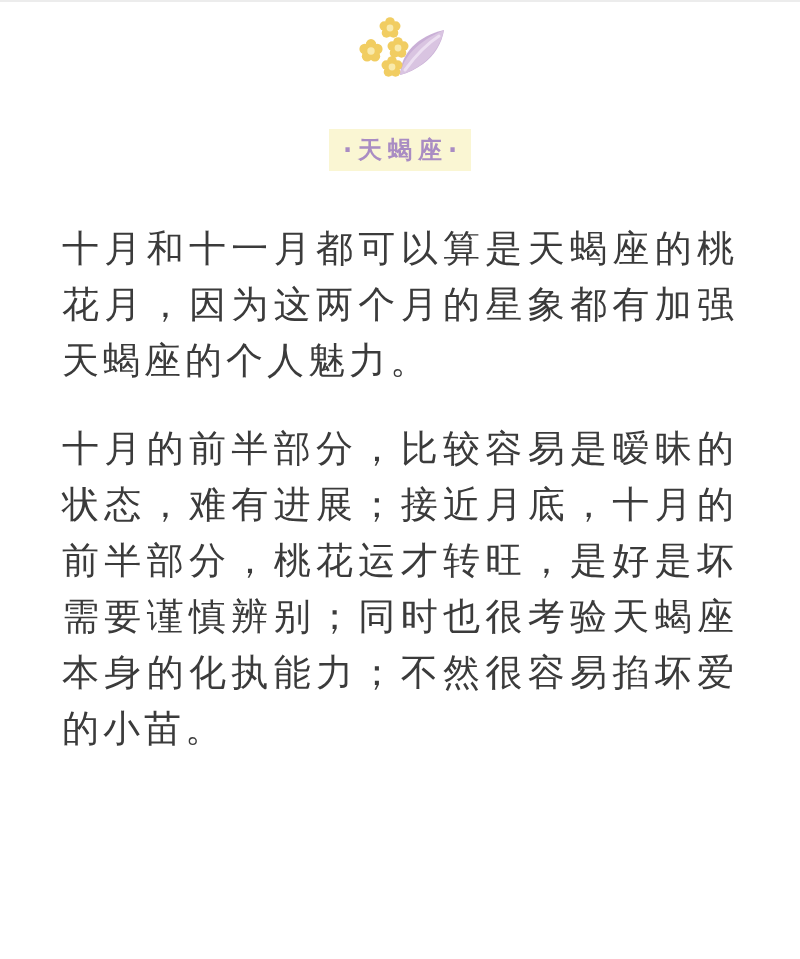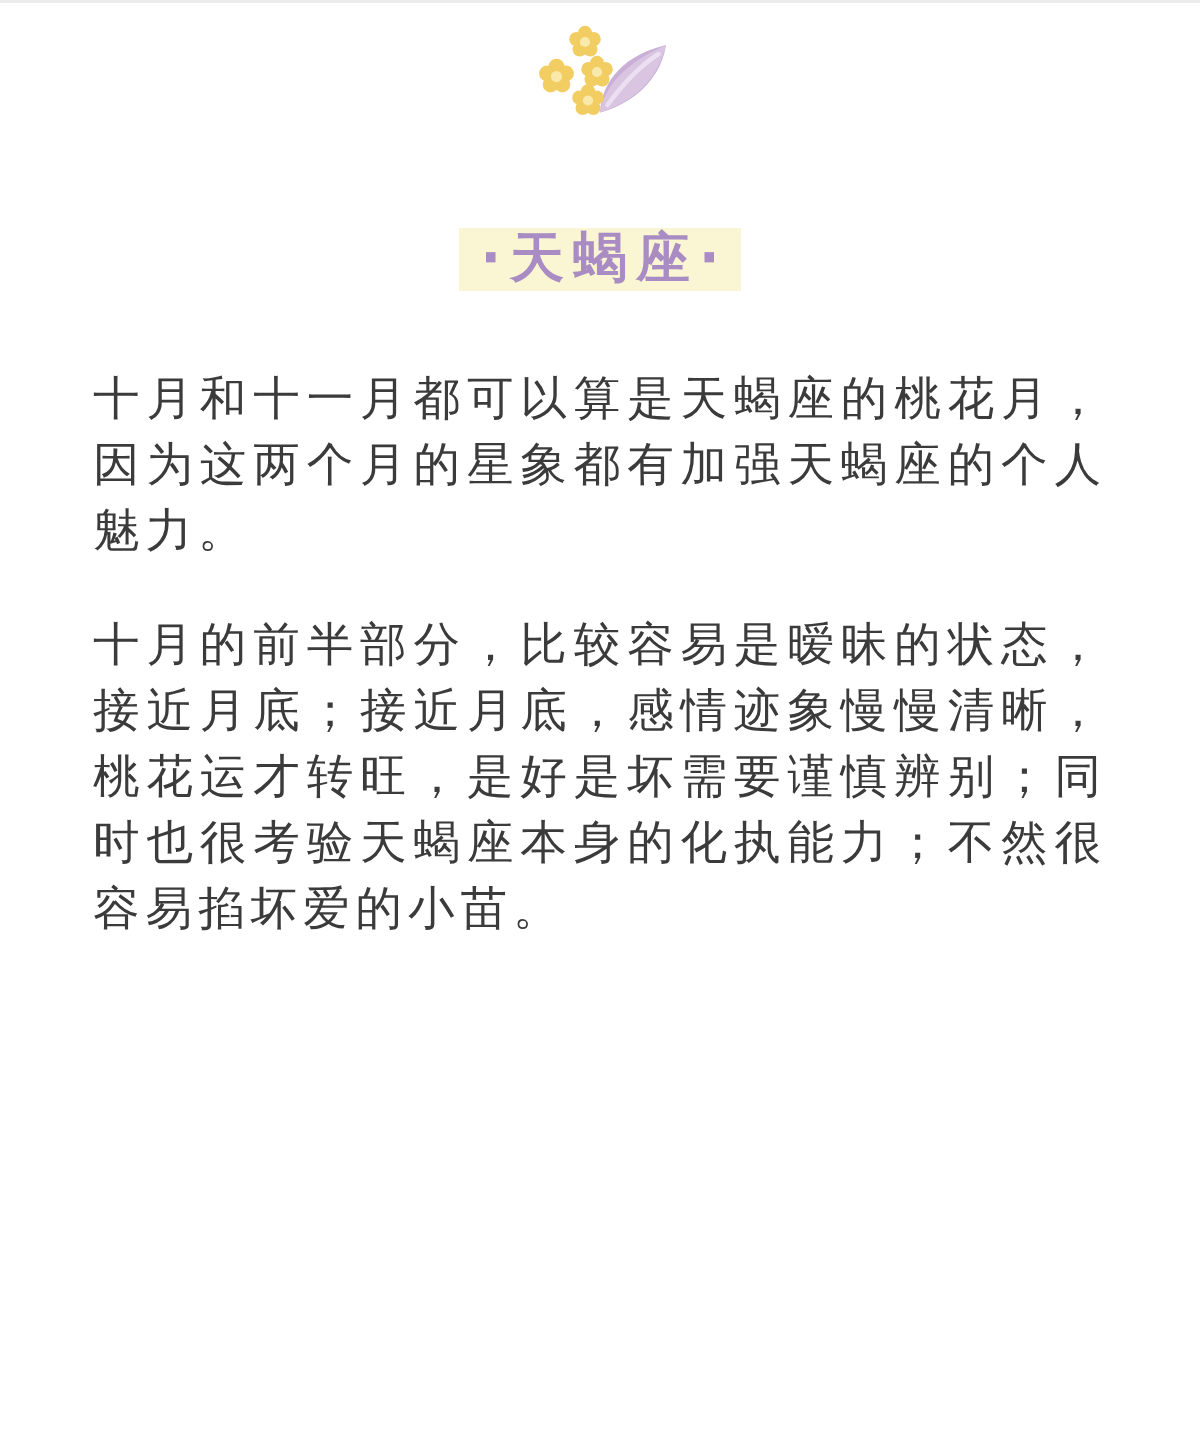--- a/index.html
+++ b/index.html
@@ -38,36 +38,36 @@
   .leaf-hl { stroke: var(--leaf-highlight, #ecdff1); stroke-width: 3; fill: none; stroke-linecap: round; }
   .leaf-dk { fill: var(--leaf-dark, #c9afd6); }
   .title-row {
     text-align: center;
     margin-top: 38px;
   }
   .title {
     display: inline-block;
     background: var(--title-highlight, #faf6d3);
     color: var(--title-text, #a98cc3);
-    font-size: 36px;
+    font-size: 24px;
     font-weight: bold;
     letter-spacing: 6px;
     line-height: 30px;
     padding: 6px 8px 6px 14px;
-    margin-top: 23px;
   }
   .content {
     margin-top: 50px;
     padding: 0 62px;
     color: var(--body-text, #3b3b3b);
-    font-size: 31px;
-    line-height: 44px;
+    font-size: 37px;
+    line-height: 56px;
     letter-spacing: 4px;
     text-align: justify;
     word-break: break-all;
+    font-family: Liberation Serif, serif;
   }
   .para {
     margin: 0 0 32px 0;
   }
   .para.bold {
     font-weight: bold;
   }
 </style>
 </head>
 <body>
@@ -122,16 +122,16 @@
       </g>
     </svg>
   </div>
 
   <div class="title-row">
     <span class="title">·天蝎座·</span>
   </div>
 
   <div class="content">
     <p class="para">十月和十一月都可以算是天蝎座的桃花月，因为这两个月的星象都有加强天蝎座的个人魅力。</p>
-    <p class="para">十月的前半部分，比较容易是暧昧的状态，接近月底；接近月底，感情迹象慢慢清晰，桃花运才转旺，是好是坏需要谨慎辨别；同时也很考验天蝎座本身的化执能力；不然很容易掐坏爱的小苗。</p>
+    <p class="para">十月的前半部分，比较容易是暧昧的状态，难有进展；接近月底，十月的前半部分，桃花运才转旺，是好是坏需要谨慎辨别；同时也很考验天蝎座本身的化执能力；不然很容易掐坏爱的小苗。</p>
   </div>
 
 </div>
 
 </body></html>

